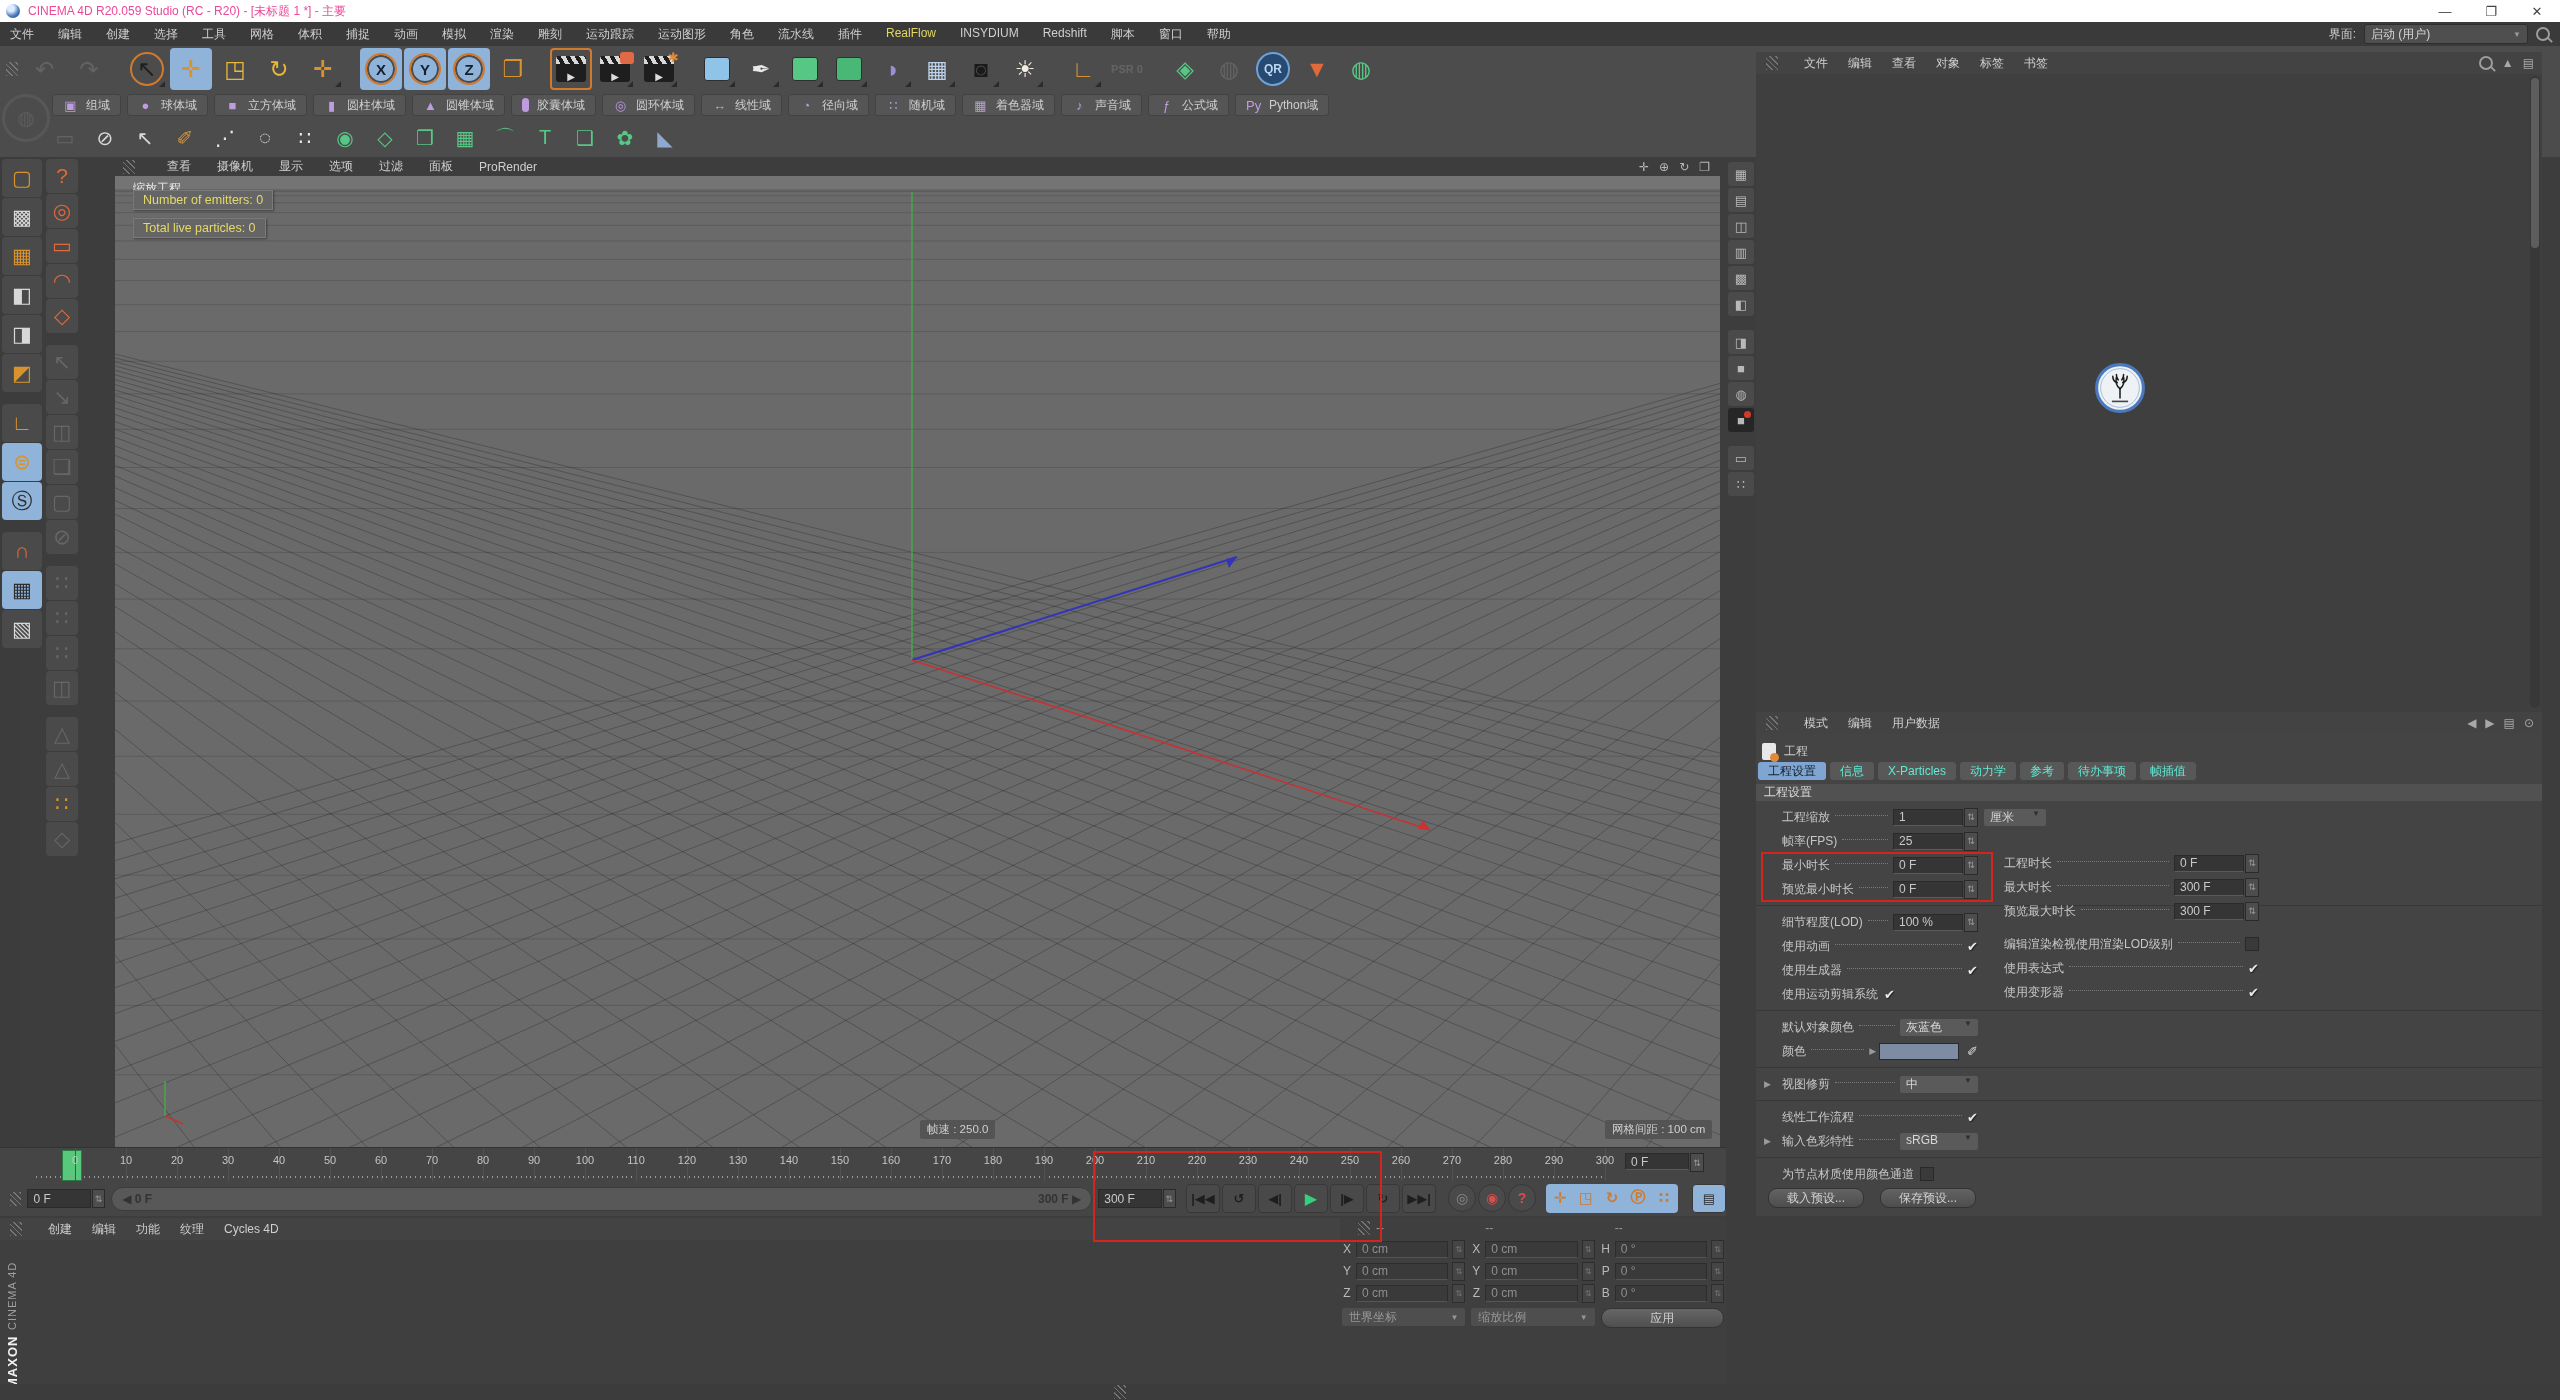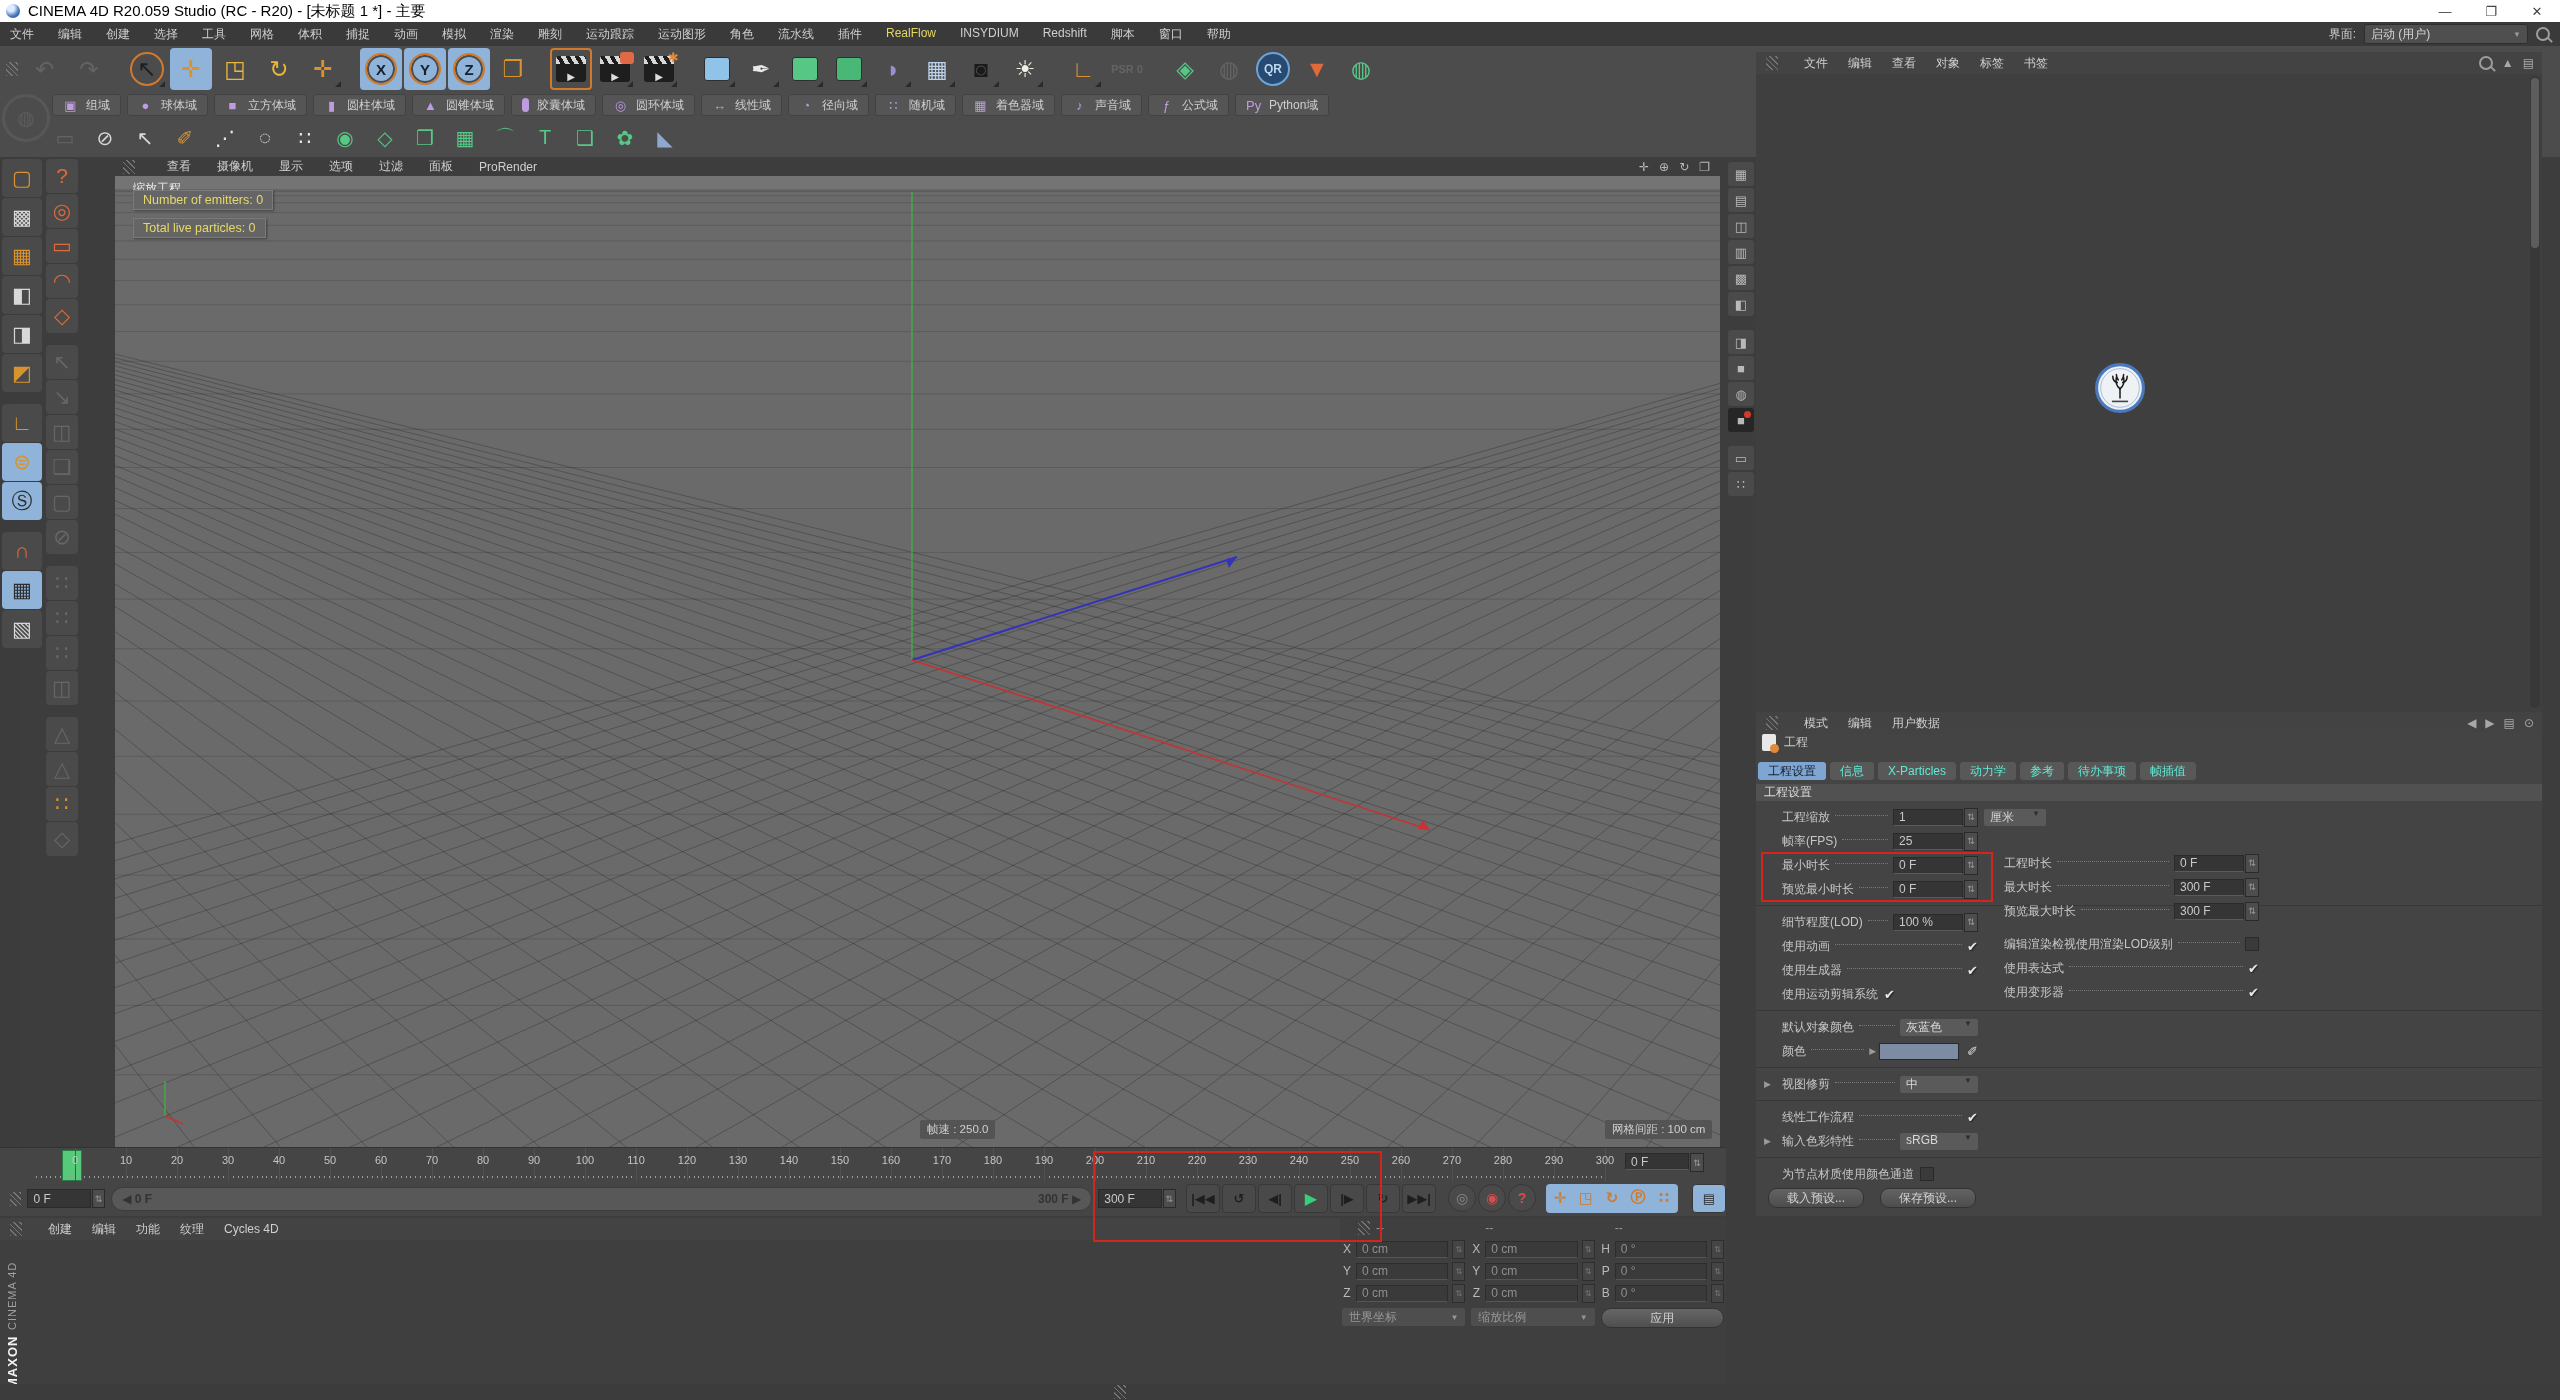--- a/index.html
+++ b/index.html
@@ -5,21 +5,21 @@
   html,body{margin:0;padding:0;background:#2b2b2b;}
   #app{position:relative;width:2560px;height:1400px;background:#3d3d3d;overflow:hidden;
        font-family:"Liberation Sans","DejaVu Sans",sans-serif;font-size:12px;color:#c9c9c9;}
   .abs{position:absolute;}
   .grip{width:12px;height:14px;margin:0 6px 0 2px;
         background-image:repeating-linear-gradient(45deg,#8a8a8a 0 1px,transparent 1px 4px);opacity:.7;}
   
   #titlebar{left:0;top:0;width:2560px;height:22px;background:#ffffff;color:#111;display:flex;align-items:center;}
   #appicon{width:14px;height:14px;border-radius:50%;margin:0 8px 0 6px;
            background:radial-gradient(circle at 35% 30%,#dcebff 0 25%,#4a79bd 60%,#1d3f7a);}
-  #titletext{font-size:15px;color:#000000;}
+  #titletext{font-size:12px;color:#ec4899;}
   #wincontrols{margin-left:auto;display:flex;}
   .win-btn{width:46px;height:22px;display:flex;align-items:center;justify-content:center;color:#444;font-size:13px;}
   
   #menubar{left:0;top:22px;width:2560px;height:24px;background:#3a3a3a;display:flex;align-items:center;padding:0 10px;box-sizing:border-box;}
   #menu-items{display:flex;gap:24px;}
   .menu-item{color:#cfcfcf;white-space:nowrap;cursor:default;}
   .menu-item.accent{color:#e3d75f;}
   #menu-right{margin-left:auto;display:flex;align-items:center;gap:8px;}
   #iface-drop{width:150px;height:18px;background:#4f4f4f;border:1px solid #2e2e2e;border-radius:3px;
               display:flex;align-items:center;justify-content:space-between;padding:0 6px;color:#d5d5d5;}
@@ -82,21 +82,21 @@
   
   .panel-menu{height:22px;background:#434343;display:flex;align-items:center;gap:20px;padding:0 8px;box-sizing:border-box;}
   .pm-item{color:#cfcfcf;white-space:nowrap;}
   .pm-right{margin-left:auto;display:flex;gap:9px;align-items:center;color:#a8a8a8;font-size:12px;}
   #om{left:1756px;top:52px;width:786px;height:660px;background:#3f3f3f;}
   #om-content{position:absolute;left:0;top:22px;right:14px;bottom:0;background:#3f3f3f;}
   #om-scroll{position:absolute;right:2px;top:24px;width:10px;bottom:4px;background:#383838;border-radius:5px;}
   #om-thumb{position:absolute;left:1px;top:2px;width:8px;height:170px;background:#5d5d5d;border-radius:4px;}
   #badge{position:absolute;left:337px;top:287px;width:54px;height:54px;}
   #am{left:1756px;top:712px;width:786px;height:504px;background:#444;}
-  #am-titlerow{height:26px;display:flex;align-items:flex-start;gap:8px;padding-left:6px;background:#444;}
+  #am-titlerow{height:26px;display:flex;align-items:flex-end;gap:8px;padding-left:6px;background:#444;}
   #am-ticon{width:14px;height:17px;background:#e8e8e8;border-radius:2px;position:relative;}
   #am-ticon::after{content:"";position:absolute;right:-3px;bottom:-2px;width:9px;height:9px;border-radius:50%;background:#e08a3a;}
   #am-tabs{display:flex;padding:2px 2px;background:#444;}
   .atab{height:18px;background:#585858;border-radius:3px;padding:0 10px;display:flex;align-items:center;color:#5eead4;margin-right:4px;white-space:nowrap;}
   .atab.active{background:#7fa6d2;color:#141f2b;}
   #am-section{height:17px;background:#515151;display:flex;align-items:center;padding-left:8px;color:#dadada;margin-top:2px;}
   #am-rows{padding-top:4px;}
   .arow{display:flex;align-items:center;height:24px;position:relative;padding-left:26px;}
   .exp{position:absolute;left:8px;color:#9a9a9a;font-size:9px;}
   .cell{display:flex;align-items:center;}

